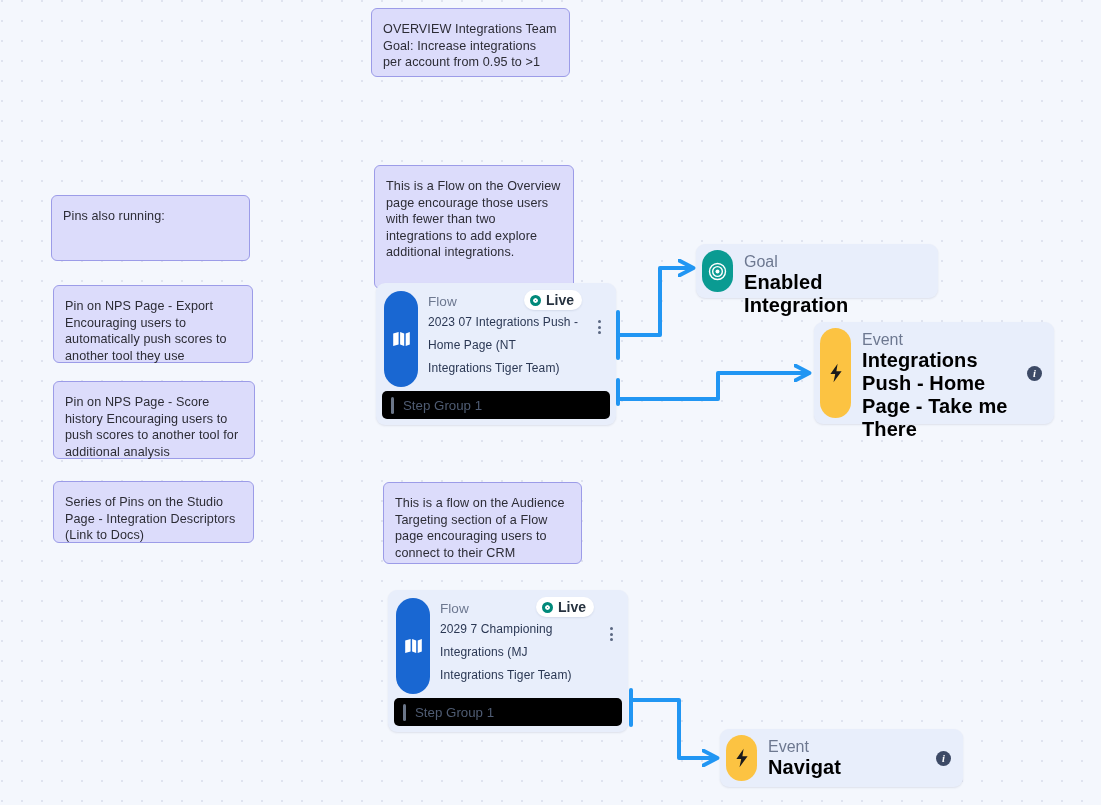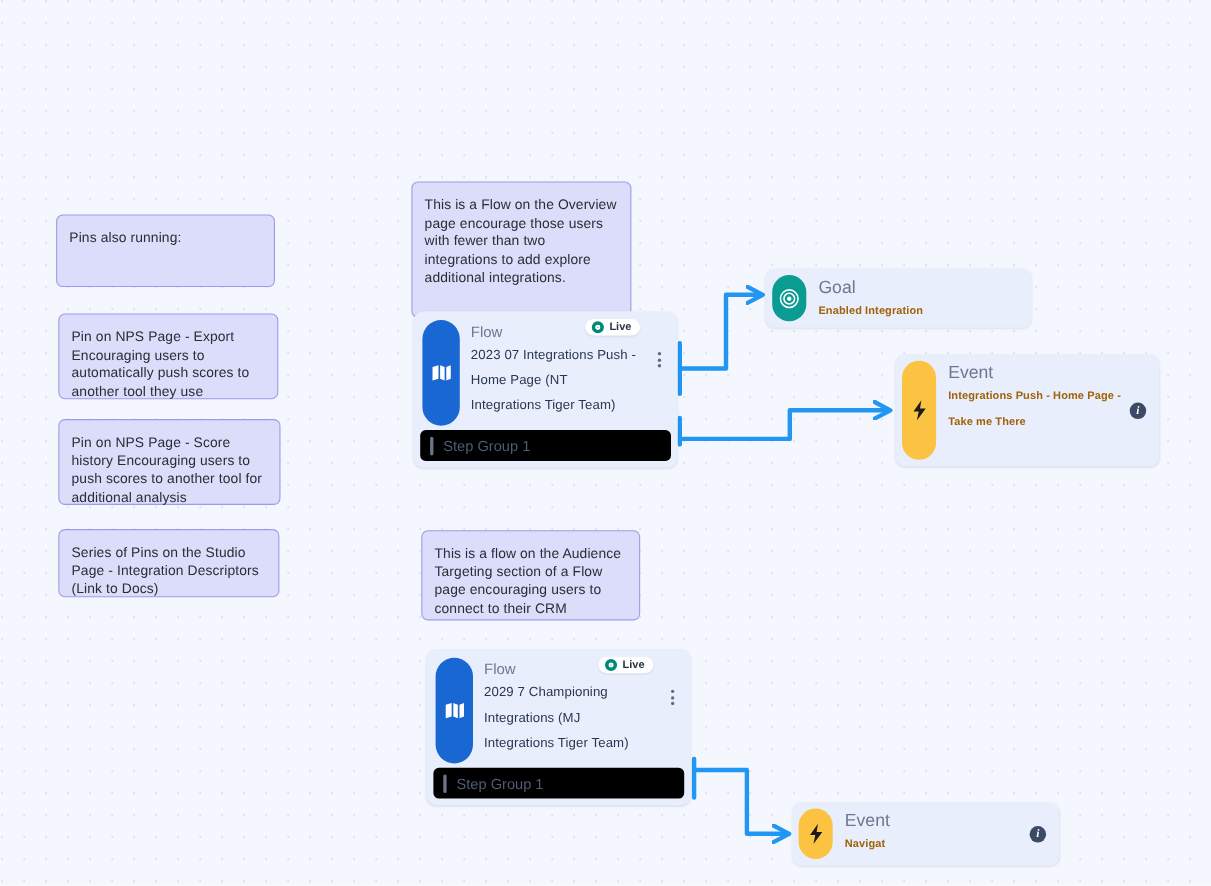--- a/index.html
+++ b/index.html
@@ -59,21 +59,21 @@
   }
   .flow-title {
     font-size: 12px; font-weight: normal; color: #2a3753;
     line-height: 23px; letter-spacing: .1px; padding-top: 1px;
   }
   .live-badge {
     position: absolute; top: -1px; right: 26px;
     background: #ffffff; border-radius: 11px;
     padding: 2px 8px 2px 6px;
     display: flex; align-items: center; gap: 5px;
-    font-size: 10px; font-weight: bold; color: #26323f;
+    font-size: 14px; font-weight: bold; color: #26323f;
     box-shadow: 0 1px 2px rgba(30,50,90,.10);
   }
   .live-dot {
     width: 11px; height: 11px; border-radius: 50%;
     background: #00897a; border: 3px solid #00897a;
     box-shadow: inset 0 0 0 2px #fff;
   }
   .kebab {
     position: absolute; right: 2px; top: 26px;
     width: 14px; height: 20px;
@@ -103,21 +103,21 @@
     border-radius: 16px;
     display: flex; align-items: center; justify-content: center;
     margin-right: 11px;
   }
   .goal-icon { background: #0a9b92; }
   .event-icon { background: #fdc council; }
   .event-icon { background: #fcc342; }
   .node-body { flex: 1; padding-top: 3px; padding-right: 8px; }
   .node-kind { font-size: 16px; color: #6d7890; line-height: 18px; }
   .node-title {
-    font-size: 10px; font-weight: bold; color: #a16207;
+    font-size: 20px; font-weight: bold; color: #000000;
     line-height: 23px; letter-spacing: .1px;
   }
   .info-icon {
     width: 15px; height: 15px; border-radius: 50%;
     background: #3d4a66; color: #fff;
     font-size: 10.5px; font-weight: bold; font-style: italic;
     display: flex; align-items: center; justify-content: center;
     align-self: center; margin-right: 6px;
     font-family: "Liberation Serif", serif;
   }
@@ -143,20 +143,23 @@
       <path d="M 618 380 L 618 404" stroke="#2196f3" stroke-width="4" fill="none" stroke-linecap="round"></path>
       <path d="M 618 399 L 718 399 L 718 373 L 808 373" stroke="#2196f3" stroke-width="4" fill="none" stroke-linejoin="round" stroke-linecap="round" marker-end="url(#arrow)"></path>
     </g>
 
     <g>
       <path d="M 631 690 L 631 725" stroke="#2196f3" stroke-width="4" fill="none" stroke-linecap="round"></path>
       <path d="M 631 700 L 679 700 L 679 758 L 716 758" stroke="#2196f3" stroke-width="4" fill="none" stroke-linejoin="round" stroke-linecap="round" marker-end="url(#arrow)"></path>
     </g>
   </svg>
 
+  <div class="note" style="left:371px; top:8px; width:199px; height:69px;">
+    <span>OVERVIEW Integrations Team Goal: Increase integrations per account from 0.95 to &gt;1</span>
+  </div>
 
   <div class="note" style="left:374px; top:165px; width:200px; height:124px;">
     <span>This is a Flow on the Overview page encourage those users with fewer than two integrations to add explore additional integrations.</span>
   </div>
 
   <div class="note" style="left:51px; top:195px; width:199px; height:66px;">
     <span>Pins also running:</span>
   </div>
 
   <div class="note" style="left:53px; top:285px; width:200px; height:78px;">

